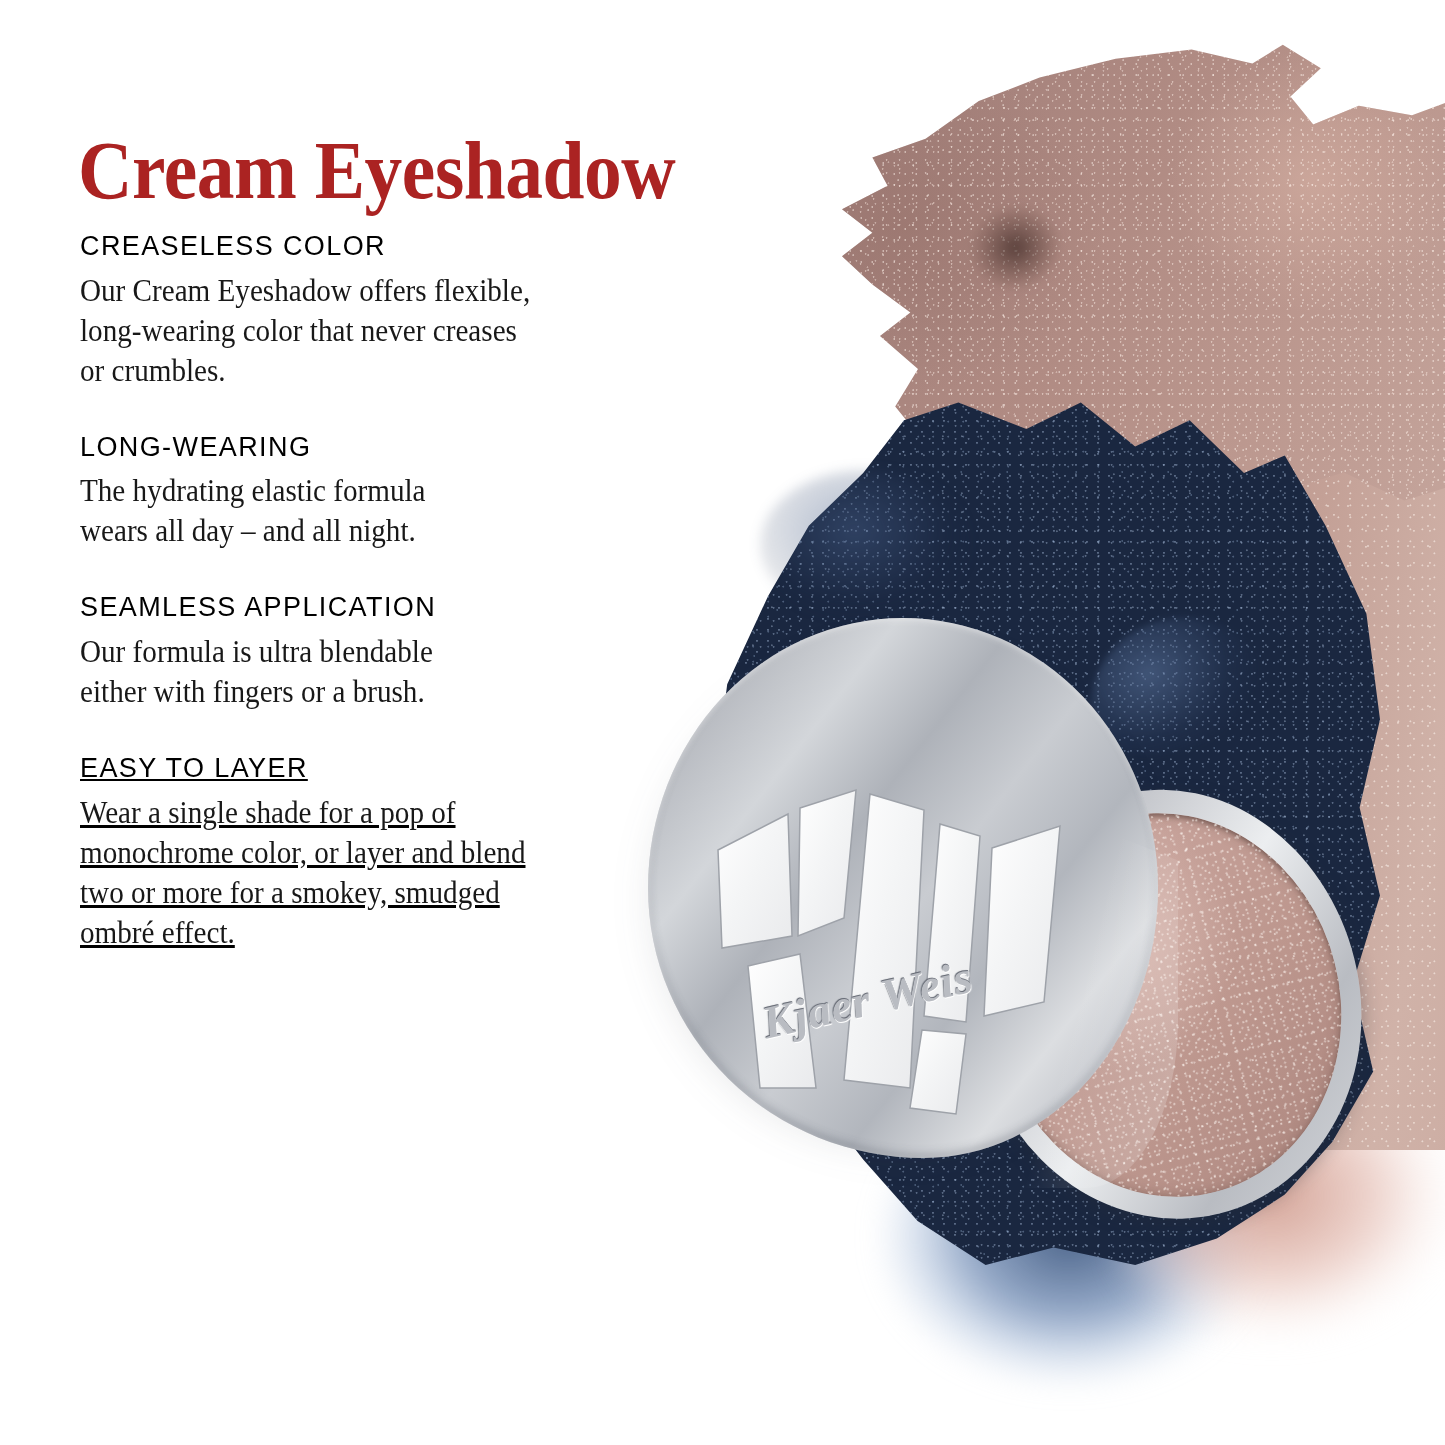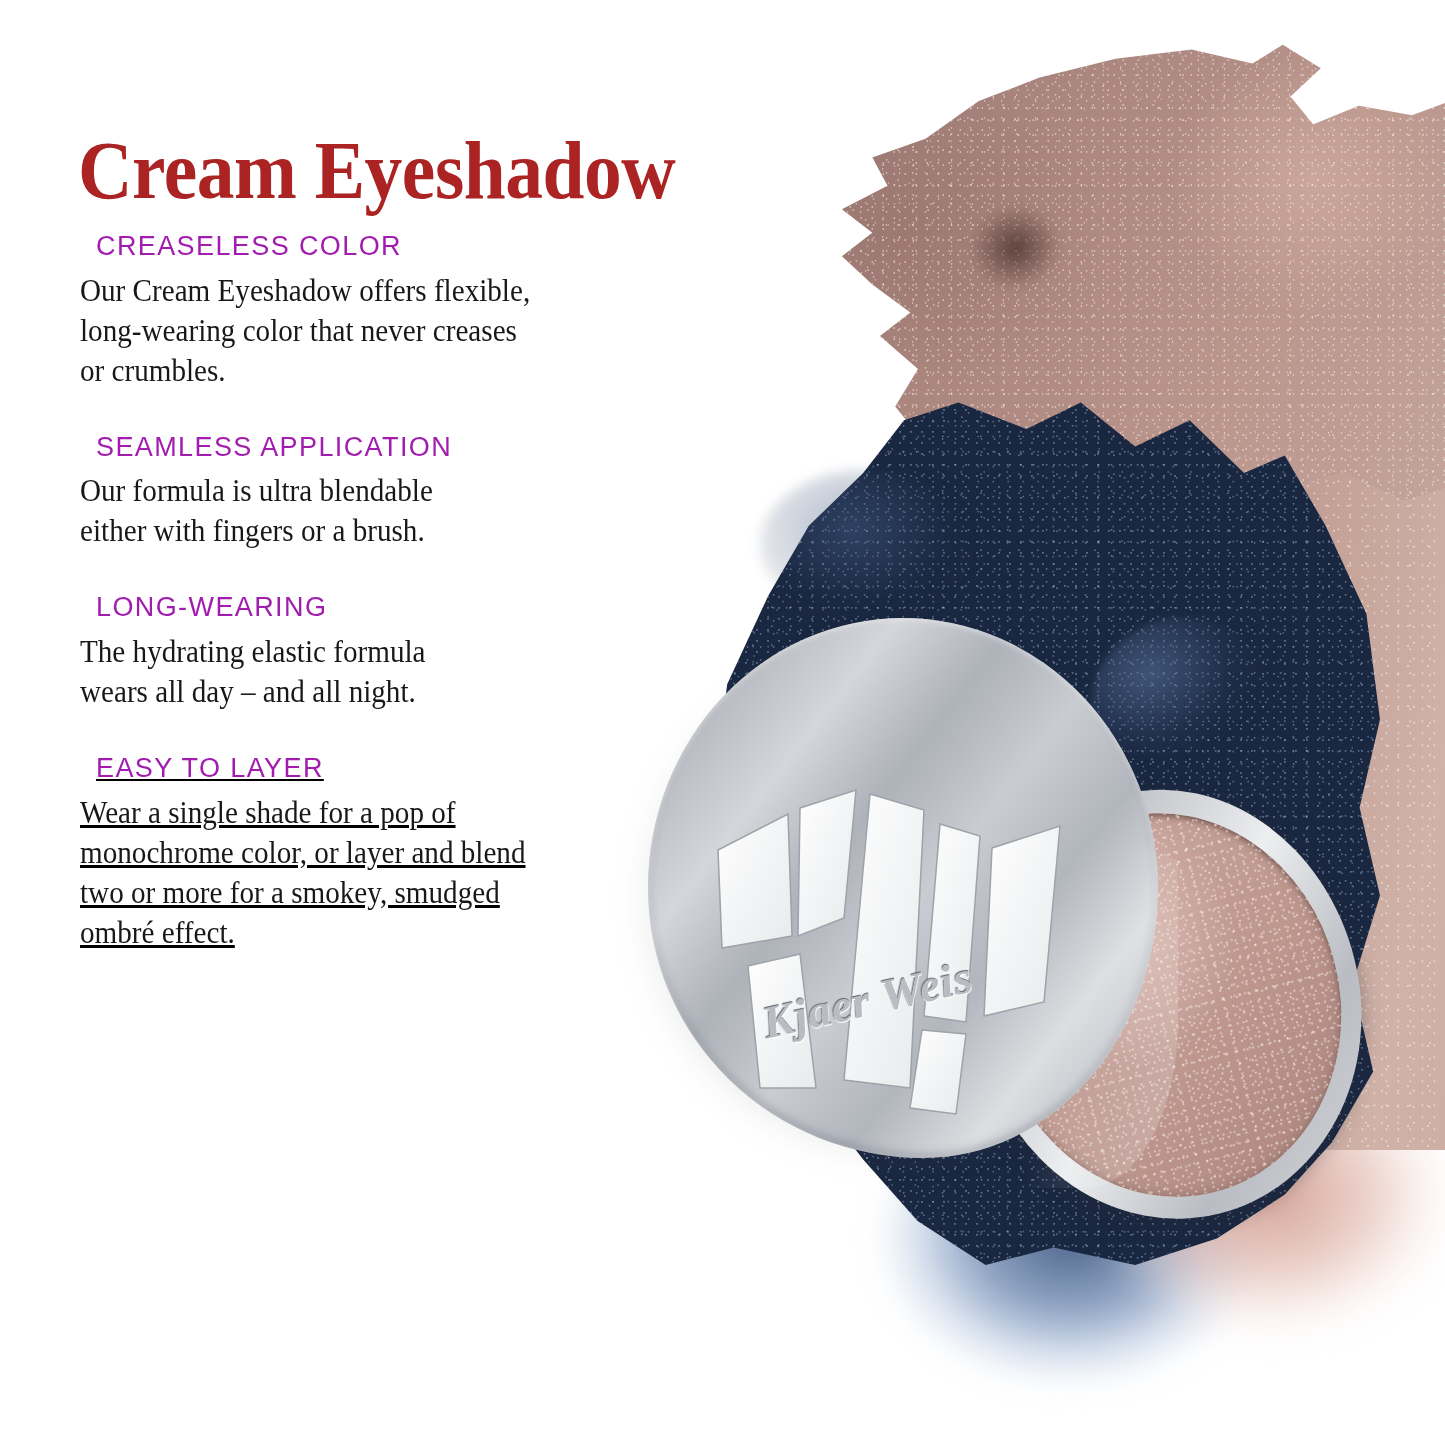--- a/index.html
+++ b/index.html
@@ -268,22 +268,22 @@
     width: 590px;
   }
   .feature { margin-bottom: 42px; }
   .feature:last-child { margin-bottom: 0; text-decoration: underline; }
 
   .feature-heading {
     font-family: "Liberation Sans", sans-serif;
     font-weight: normal;
     font-size: 27px;
     letter-spacing: 1.4px;
-    color: #a21caf;
-    margin: 0 0 9px 16px;
+    color: #000000;
+    margin: 0 0 9px 0;
     line-height: 1.1;
   }
   .feature-body {
     font-family: "Liberation Serif", serif;
     font-size: 31px;
     line-height: 1.29;
     color: #181818;
     margin: 0;
     transform: scaleX(0.94);
     transform-origin: left top;
@@ -351,29 +351,29 @@
   <div class="features">
 
     <div class="feature">
       <h2 class="feature-heading">CREASELESS COLOR</h2>
       <p class="feature-body">Our Cream Eyeshadow offers flexible,
 long-wearing color that never creases
 or crumbles.</p>
     </div>
 
     <div class="feature">
+      <h2 class="feature-heading">LONG-WEARING</h2>
+      <p class="feature-body">The hydrating elastic formula
+wears all day – and all night.</p>
+    </div>
+
+    <div class="feature">
       <h2 class="feature-heading">SEAMLESS APPLICATION</h2>
       <p class="feature-body">Our formula is ultra blendable
 either with fingers or a brush.</p>
-    </div>
-
-    <div class="feature">
-      <h2 class="feature-heading">LONG-WEARING</h2>
-      <p class="feature-body">The hydrating elastic formula
-wears all day – and all night.</p>
     </div>
 
     <div class="feature">
       <h2 class="feature-heading">EASY TO LAYER</h2>
       <p class="feature-body">Wear a single shade for a pop of
 monochrome color, or layer and blend
 two or more for a smokey, smudged
 ombré effect.</p>
     </div>
 

